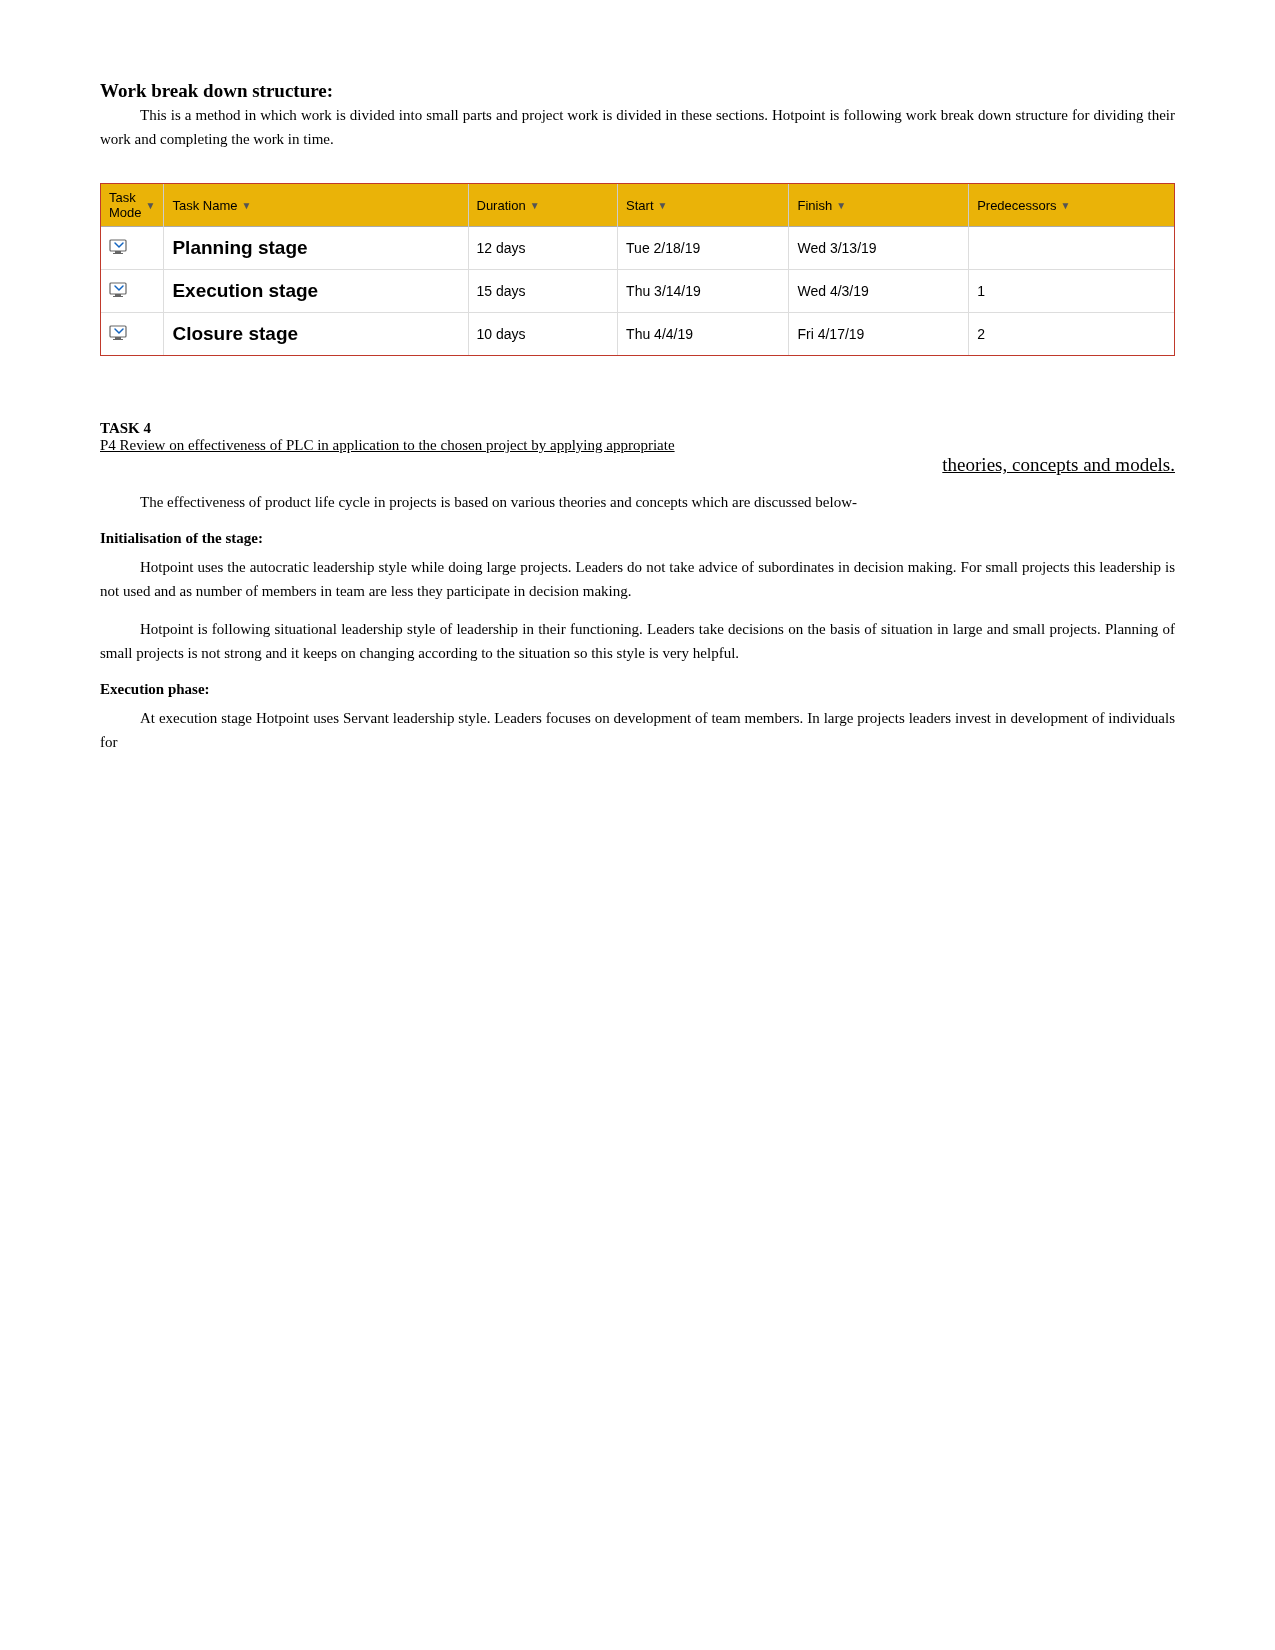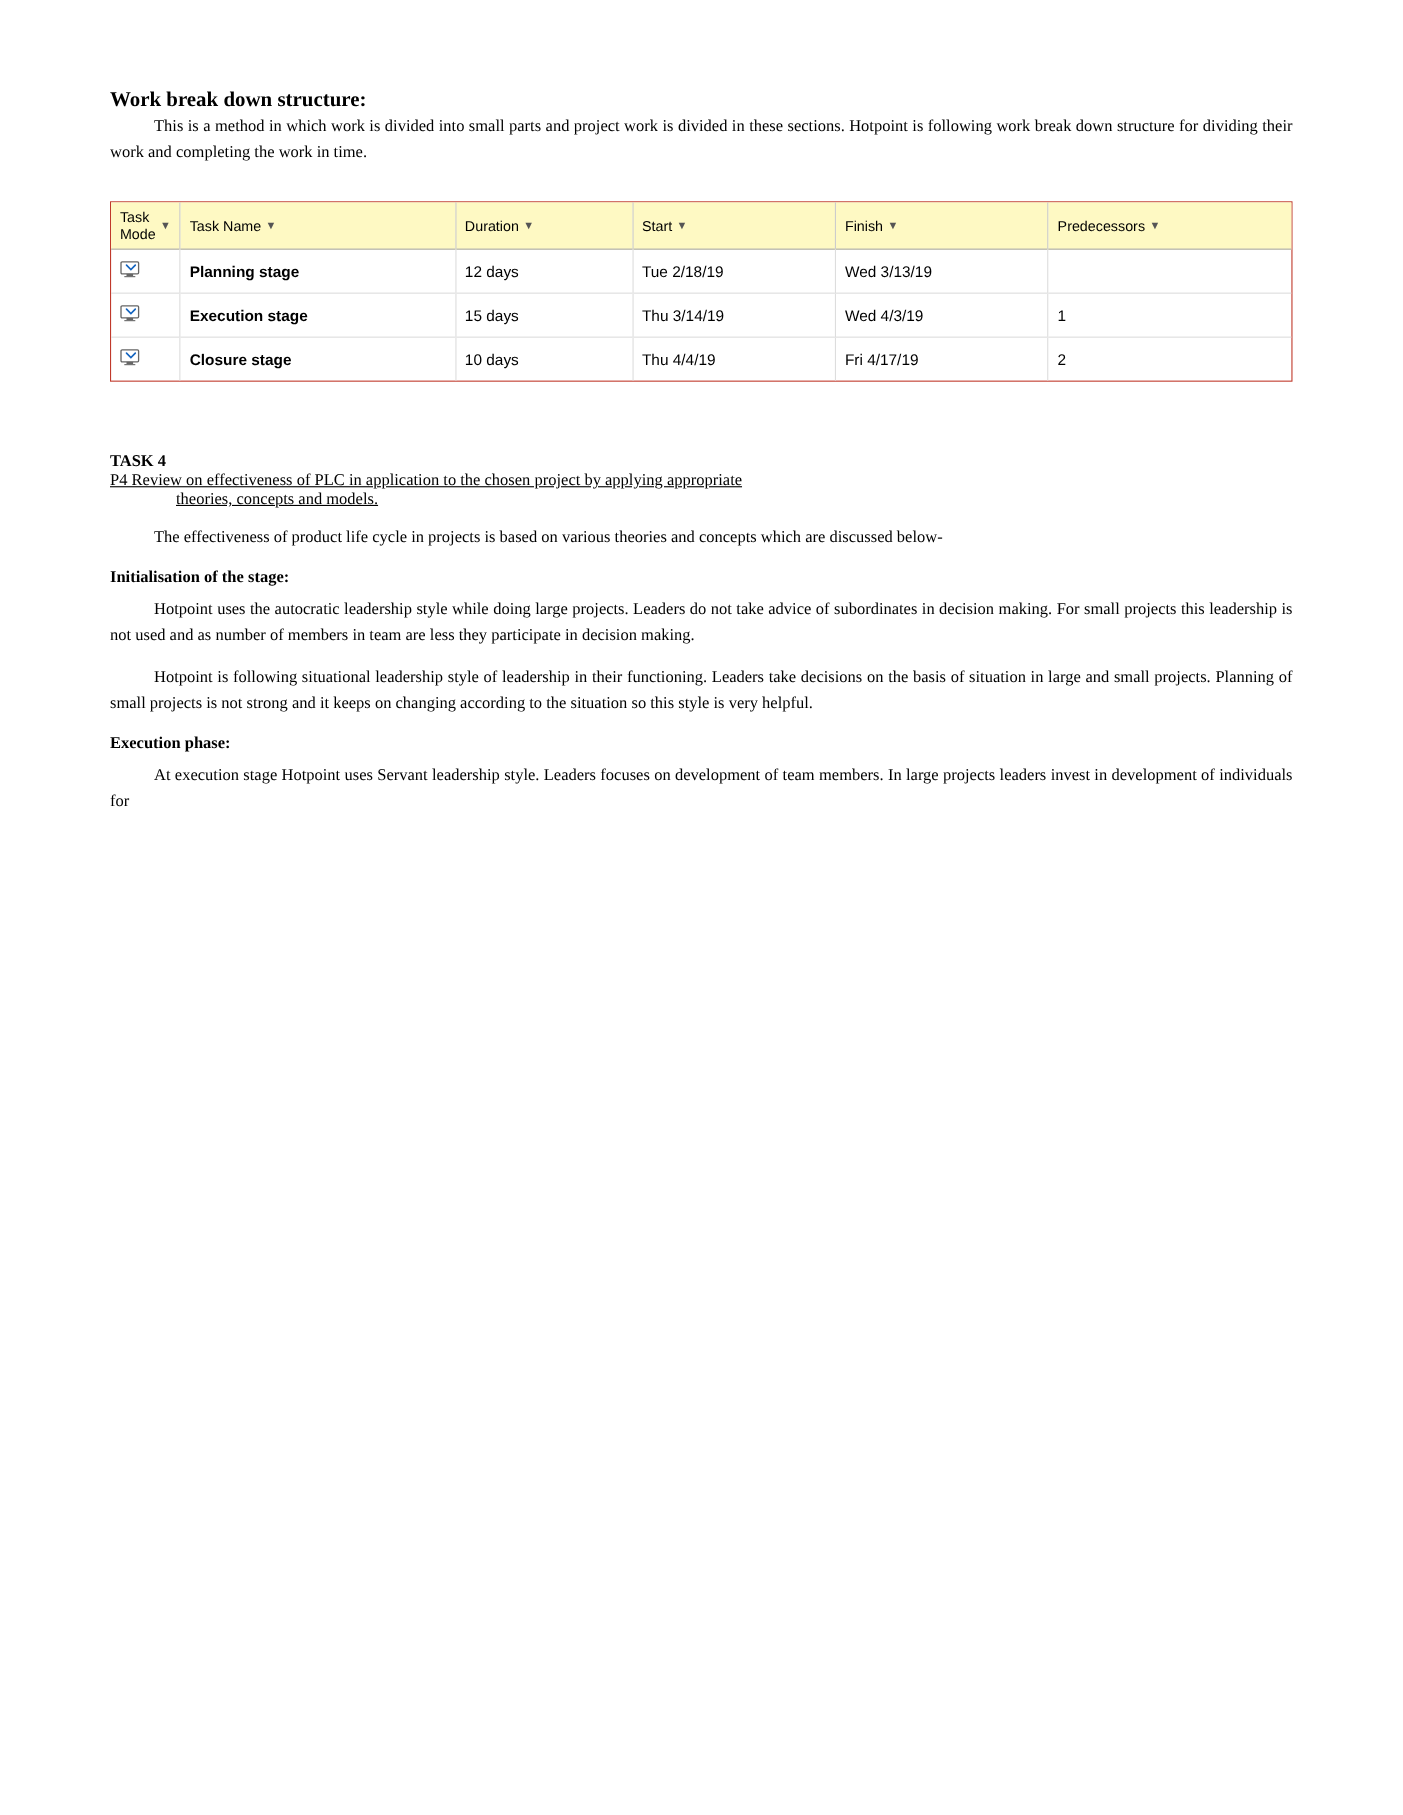--- a/index.html
+++ b/index.html
@@ -46,21 +46,21 @@
     }
 
     .gantt-table {
       width: 100%;
       border-collapse: collapse;
       font-size: 14px;
       font-family: Arial, sans-serif;
     }
 
     .gantt-table thead tr {
-      background: #fef9c3;
+      background: #eab308;
       border-bottom: 1px solid #aaa;
     }
 
     .gantt-table thead th {
       padding: 6px 8px;
       text-align: left;
       font-weight: normal;
       font-size: 13px;
       border-right: 1px solid #ccc;
       white-space: nowrap;
@@ -111,21 +111,21 @@
     }
 
     
     .task-mode-icon svg {
       width: 22px;
       height: 16px;
     }
 
     .task-name-bold {
       font-weight: bold;
-      font-size: 14px;
+      font-size: 19px;
     }
 
     
     .task4-section {
       margin-top: 30px;
     }
 
     .task4-title {
       font-weight: bold;
       font-size: 15px;
@@ -135,21 +135,22 @@
       text-decoration: underline;
       font-size: 15px;
       display: block;
     }
 
     .sub-underline {
       text-decoration: underline;
       display: block;
       margin-left: 60px;
       margin-bottom: 14px;
-      font-size: 15px;
+      font-size: 19px;
+      text-align: right;
     }
 
     .section-bold-heading {
       font-weight: bold;
       font-size: 15px;
       margin-top: 16px;
       margin-bottom: 8px;
     }
   </style>
 </head>

